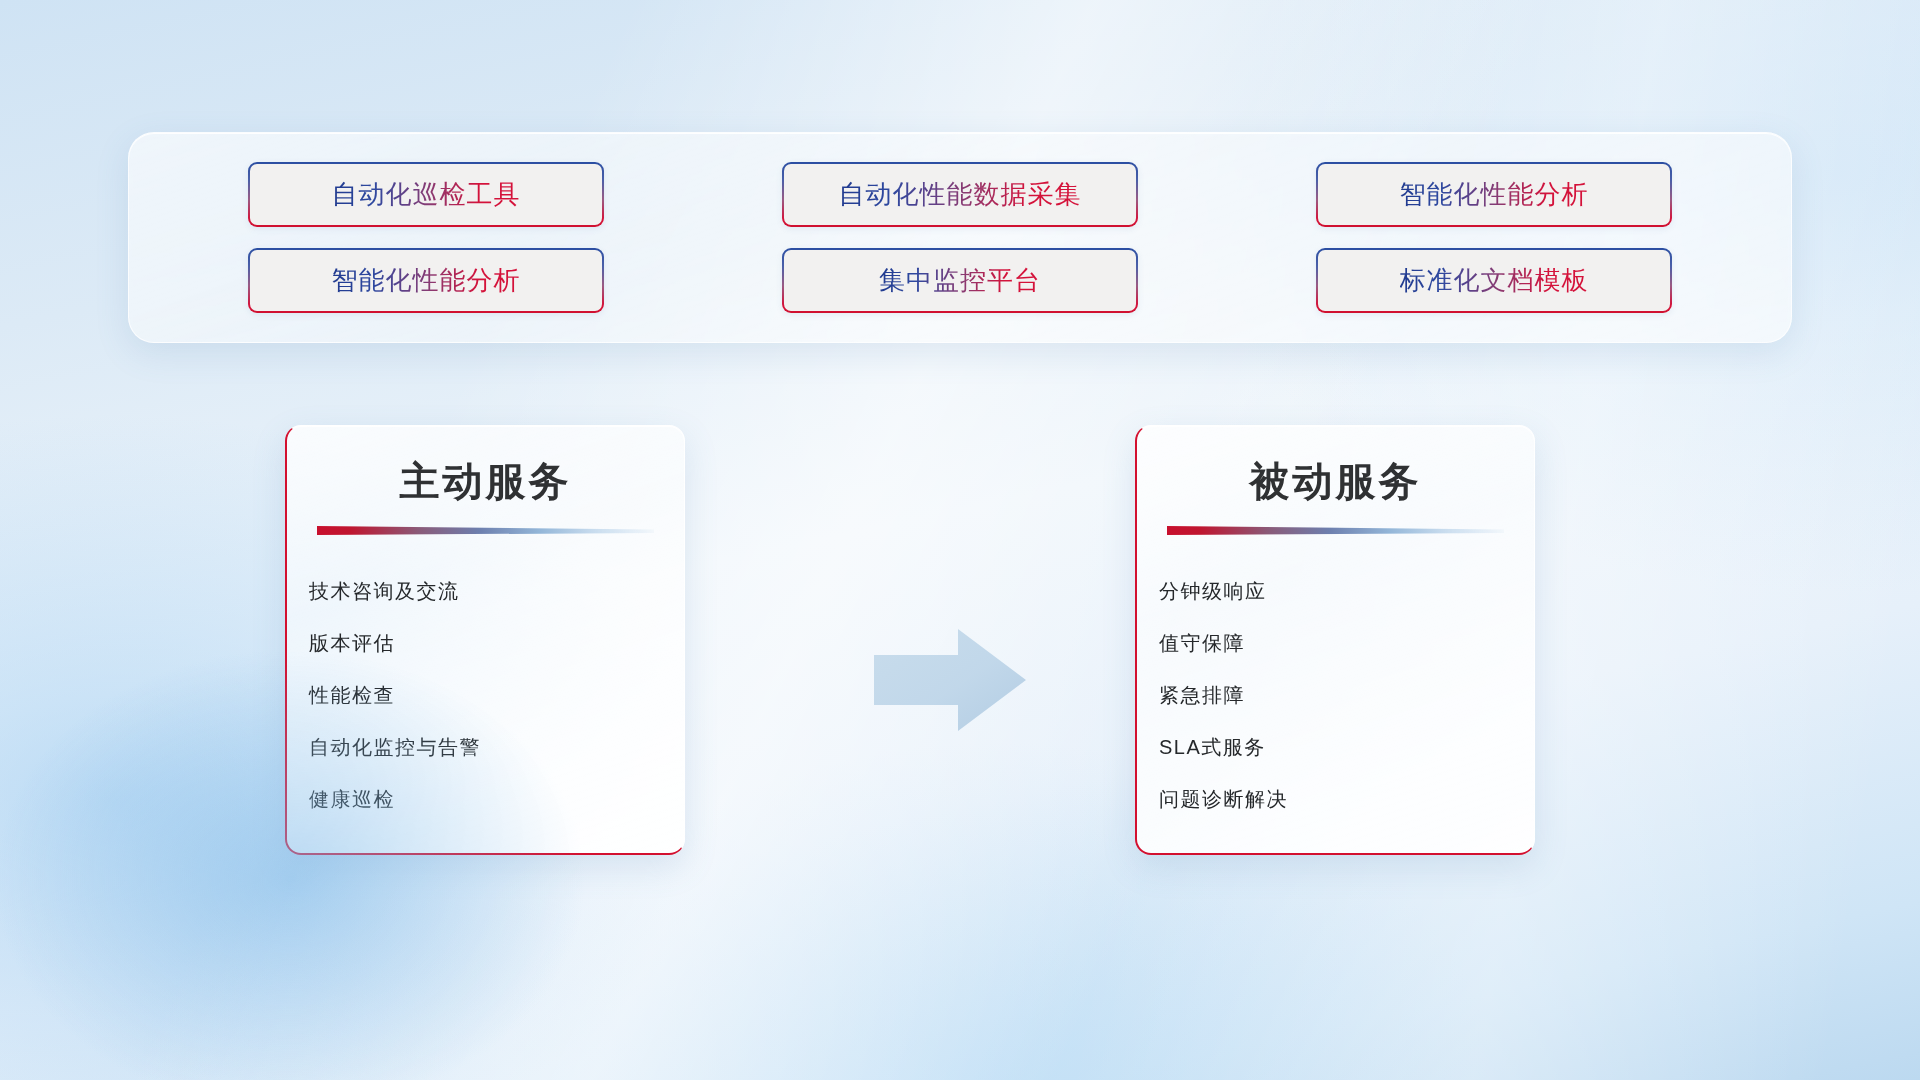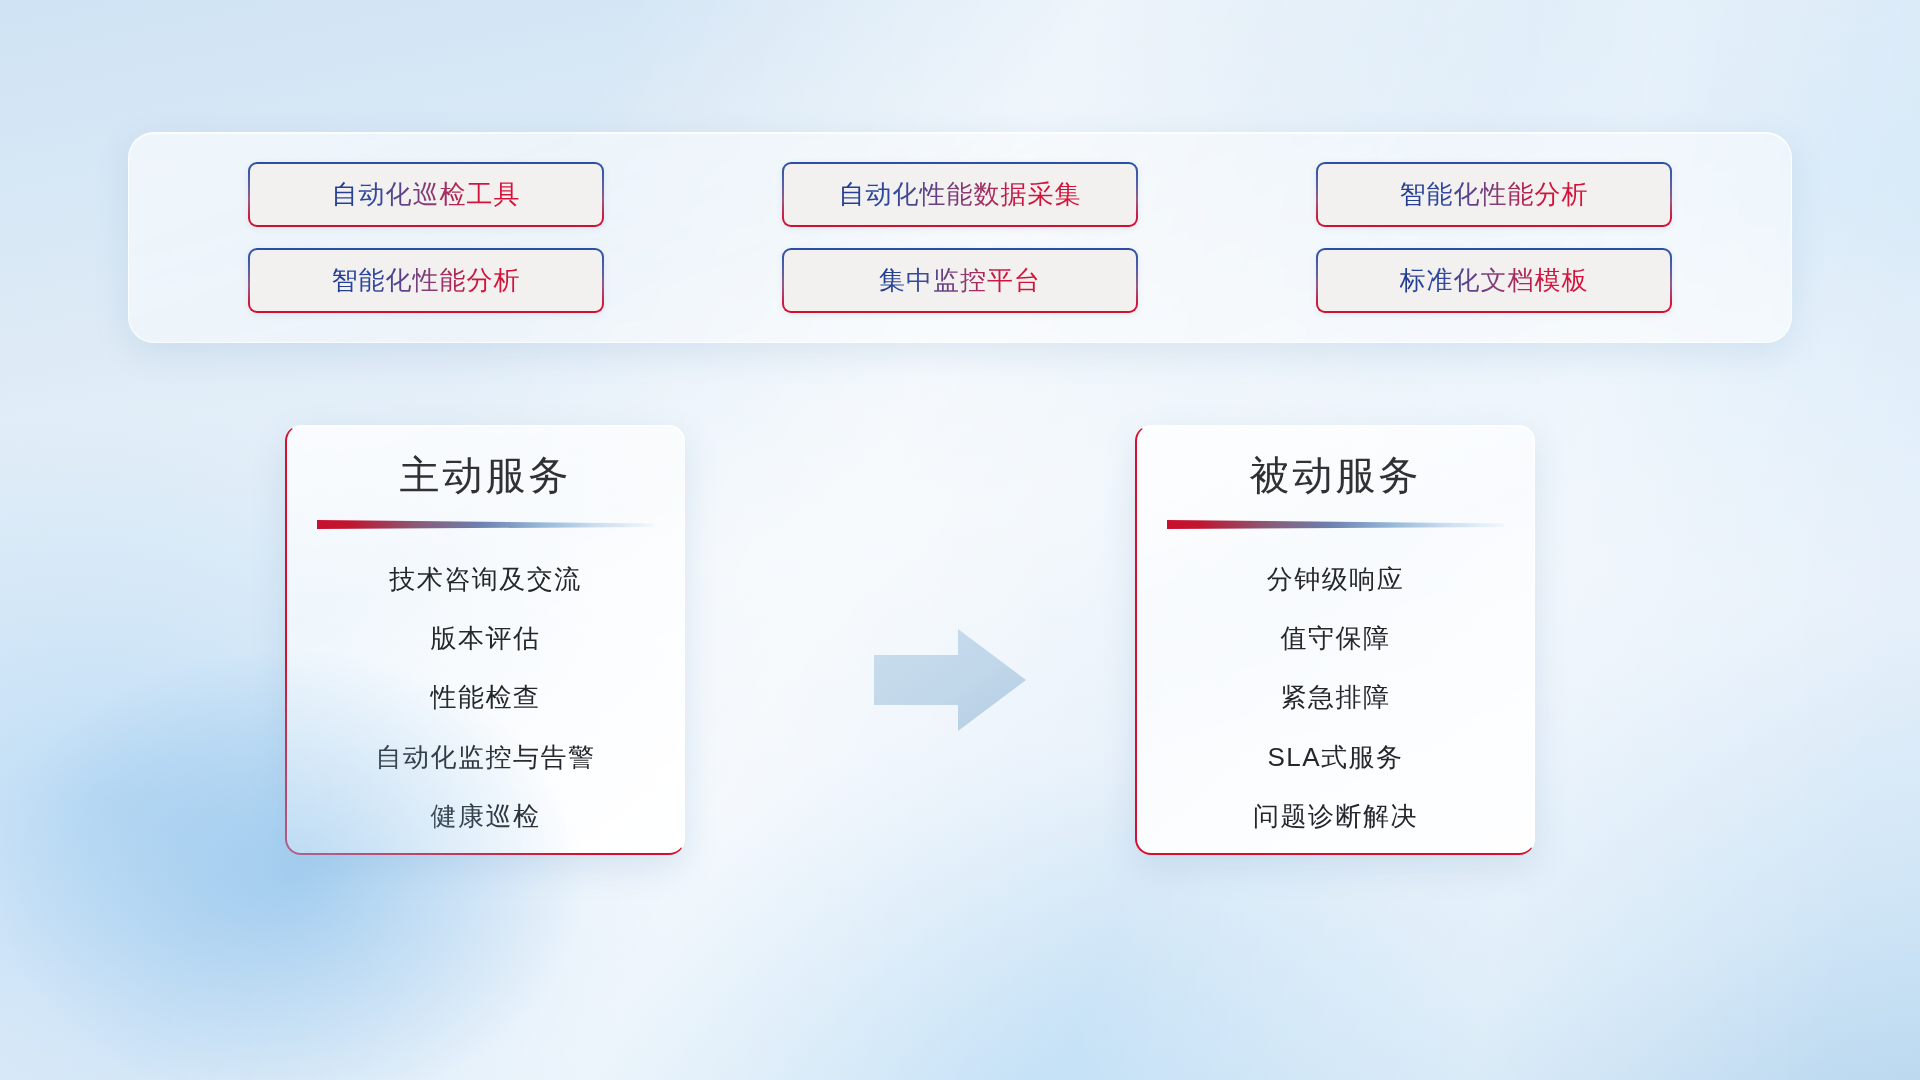--- a/index.html
+++ b/index.html
@@ -111,24 +111,25 @@
     padding: 26px 22px 22px 22px;
     display: flex;
     flex-direction: column;
   }
   .card.left  { left: 285px; top: 425px; }
   .card.right { left: 1135px; top: 425px; }
 
   .card-title {
     text-align: center;
     font-size: 40px;
-    font-weight: 400;
+    font-weight: 700;
     color: #2f3133;
     letter-spacing: 3px;
     line-height: 1.15;
+    margin-top: 6px;
   }
 
   .divider {
     margin: 22px 8px 0 8px;
     height: 9px;
     position: relative;
   }
   .divider .bar {
     position: absolute;
     left: 0; right: 0; top: 0;
@@ -138,22 +139,21 @@
   }
 
   .card-list {
     margin-top: 30px;
     display: flex;
     flex-direction: column;
     gap: 0;
     flex: 1;
   }
   .card-list-item {
-    text-align: center;
-    font-size: 26px;
+    font-size: 20px;
     color: #25282b;
     letter-spacing: 1.5px;
     line-height: 1.2;
     padding: 14px 0;
   }
 
   
   .arrow {
     position: absolute;
     left: 870px;

